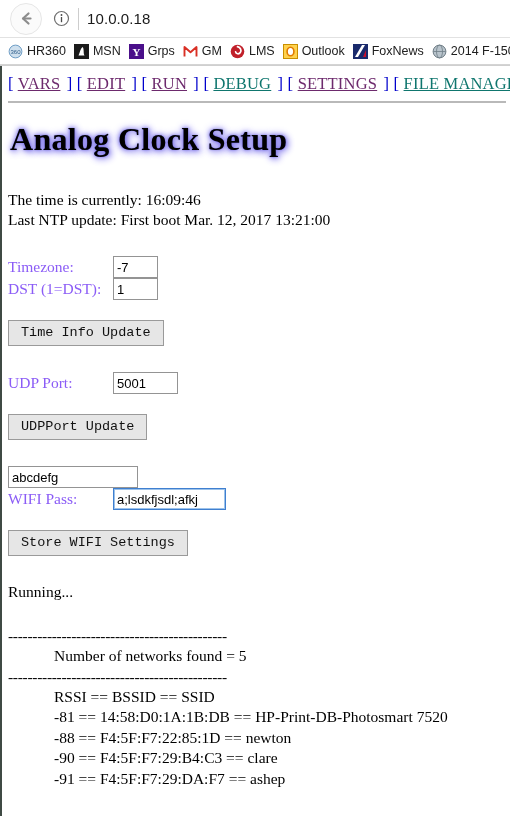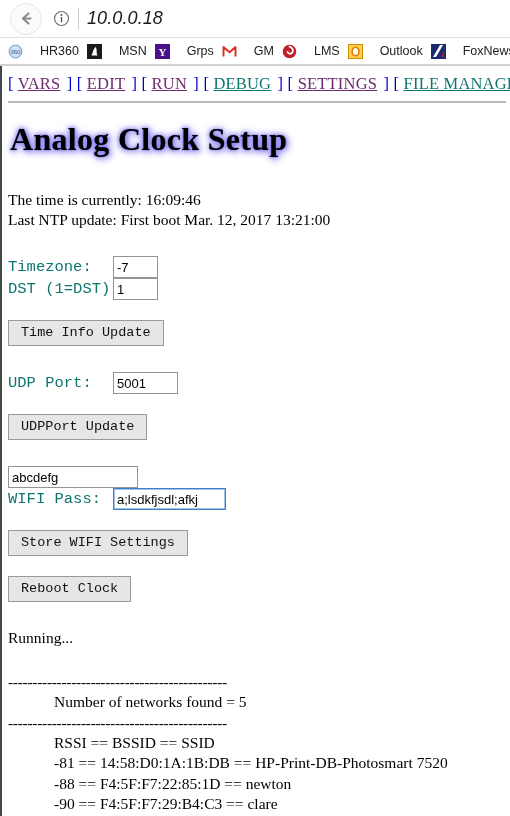--- a/index.html
+++ b/index.html
@@ -50,44 +50,43 @@
     flex: 0 0 auto;
   }
   .url-sep {
     width: 1px;
     height: 22px;
     background: #cdcdcd;
     margin: 0 8px 0 4px;
     flex: 0 0 auto;
   }
   .url-text {
-    font-size: 18px;
+    font-size: 15px;
     color: #1a1a1a;
     font-family: "Liberation Sans", sans-serif;
     letter-spacing: 0.1px;
     white-space: nowrap;
     overflow: hidden;
-    font-style: italic;
   }
 
   
   .bookmarks {
     height: 27px;
     display: flex;
     align-items: center;
     padding: 0 4px;
     box-sizing: border-box;
     background: #ffffff;
     border-bottom: 1px solid #d4d4d4;
     overflow: hidden;
   }
   .bm {
     display: flex;
     align-items: center;
-    gap: 17px;
+    gap: 4px;
     padding: 1px 4px;
     white-space: nowrap;
     flex: 0 0 auto;
   }
   .bm-label {
     font-size: 12.5px;
     color: #202020;
     font-family: "Liberation Sans", sans-serif;
   }
   .bm-ico {
@@ -163,23 +162,23 @@
   .timeblock div { white-space: nowrap; }
 
   
   .form-group { margin-top: 26px; }
   .frow {
     display: flex;
     align-items: center;
     height: 22px;
   }
   .flabel {
-    font-family: Liberation Mono, monospace;
+    font-family: Liberation Serif, serif;
     font-size: 15.5px;
-    color: #0f766e;
+    color: #8b5cf6;
     white-space: nowrap;
   }
   .fin {
     font-family: "Liberation Sans", sans-serif;
     font-size: 13px;
     color: #000;
     background: #ffffff;
     border: 1px solid #949494;
     box-sizing: border-box;
     padding: 1px 3px;
@@ -391,23 +390,20 @@
     <div class="frow">
       <input class="fin" style="width: 130px;" type="text" value="abcdefg">
     </div>
     <div class="frow">
       <span class="flabel" style="width:105px">WIFI Pass:</span>
       <input class="fin focused" style="width: 113px;" type="text" value="a;lsdkfjsdl;afkj">
     </div>
     <button class="btn">Store WIFI Settings</button>
   </div>
 
-  <div>
-    <button class="btn">Reboot Clock</button>
-  </div>
 
   <div class="status body-text">Running...</div>
 
   <div class="netblock">
     <div class="divider-line">---------------------------------------------</div>
     <div class="netrow">Number of networks found = 5</div>
     <div class="divider-line">---------------------------------------------</div>
     <div class="netrow">RSSI == BSSID == SSID</div>
     <div class="netrow">-81 == 14:58:D0:1A:1B:DB == HP-Print-DB-Photosmart 7520</div>
     <div class="netrow">-88 == F4:5F:F7:22:85:1D == newton</div>

